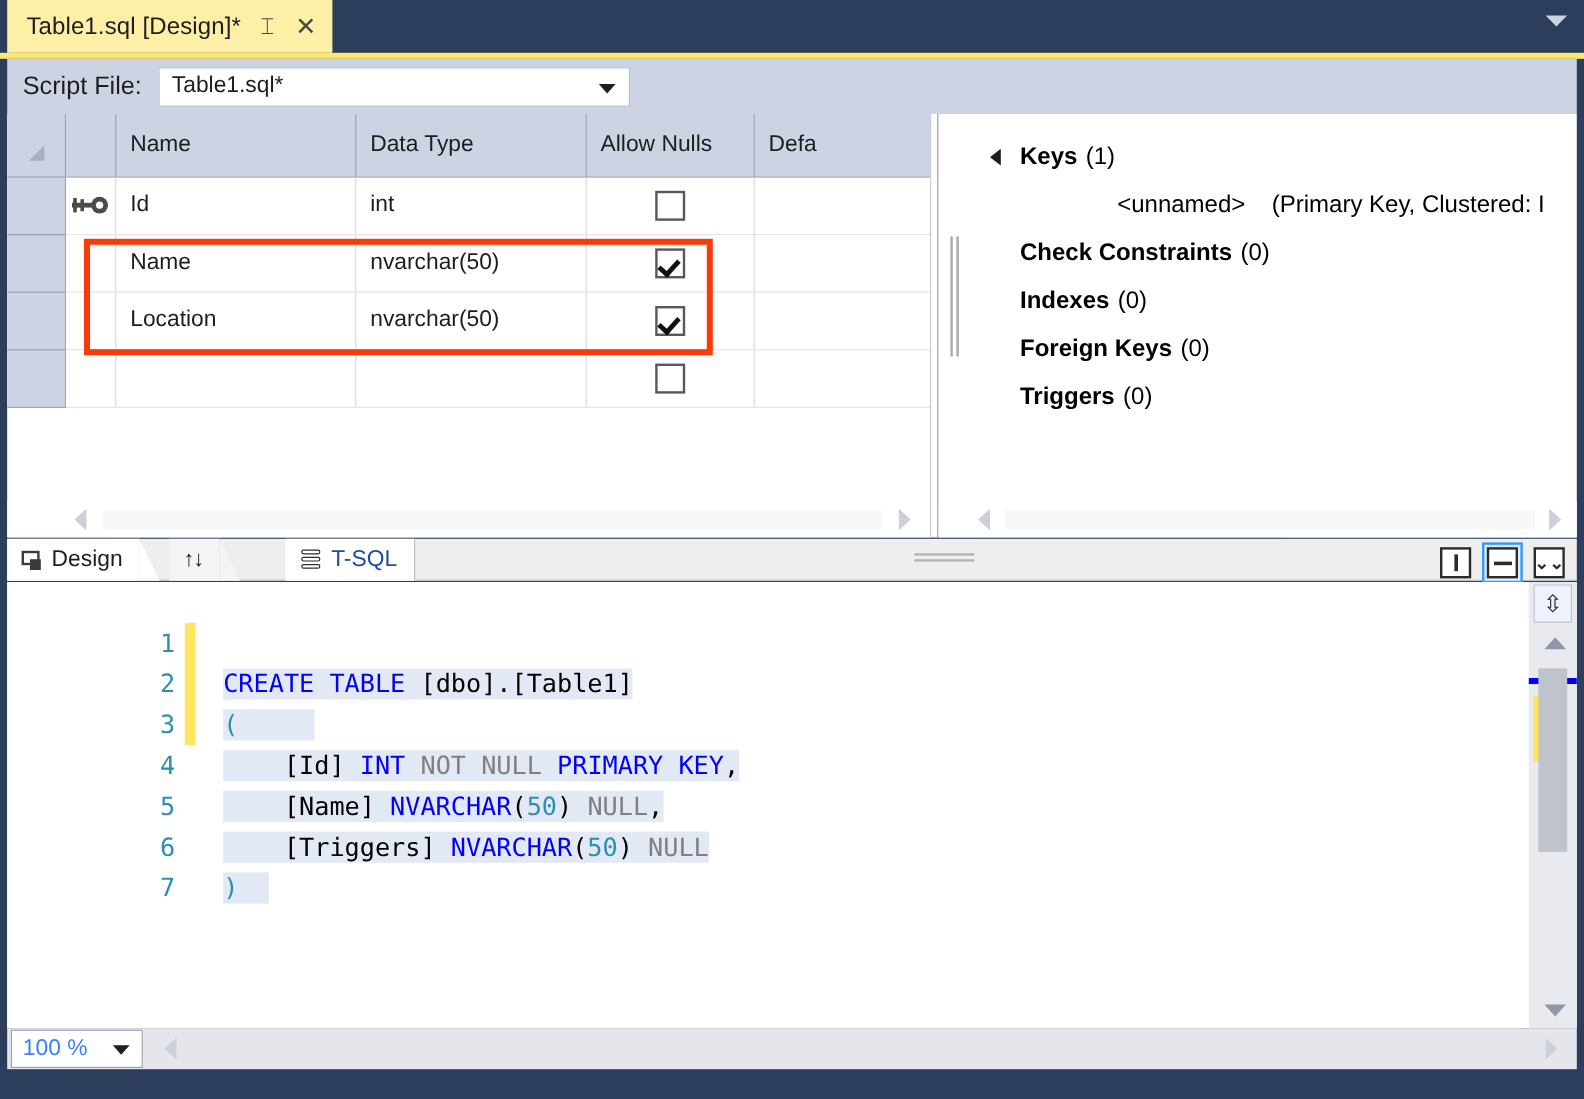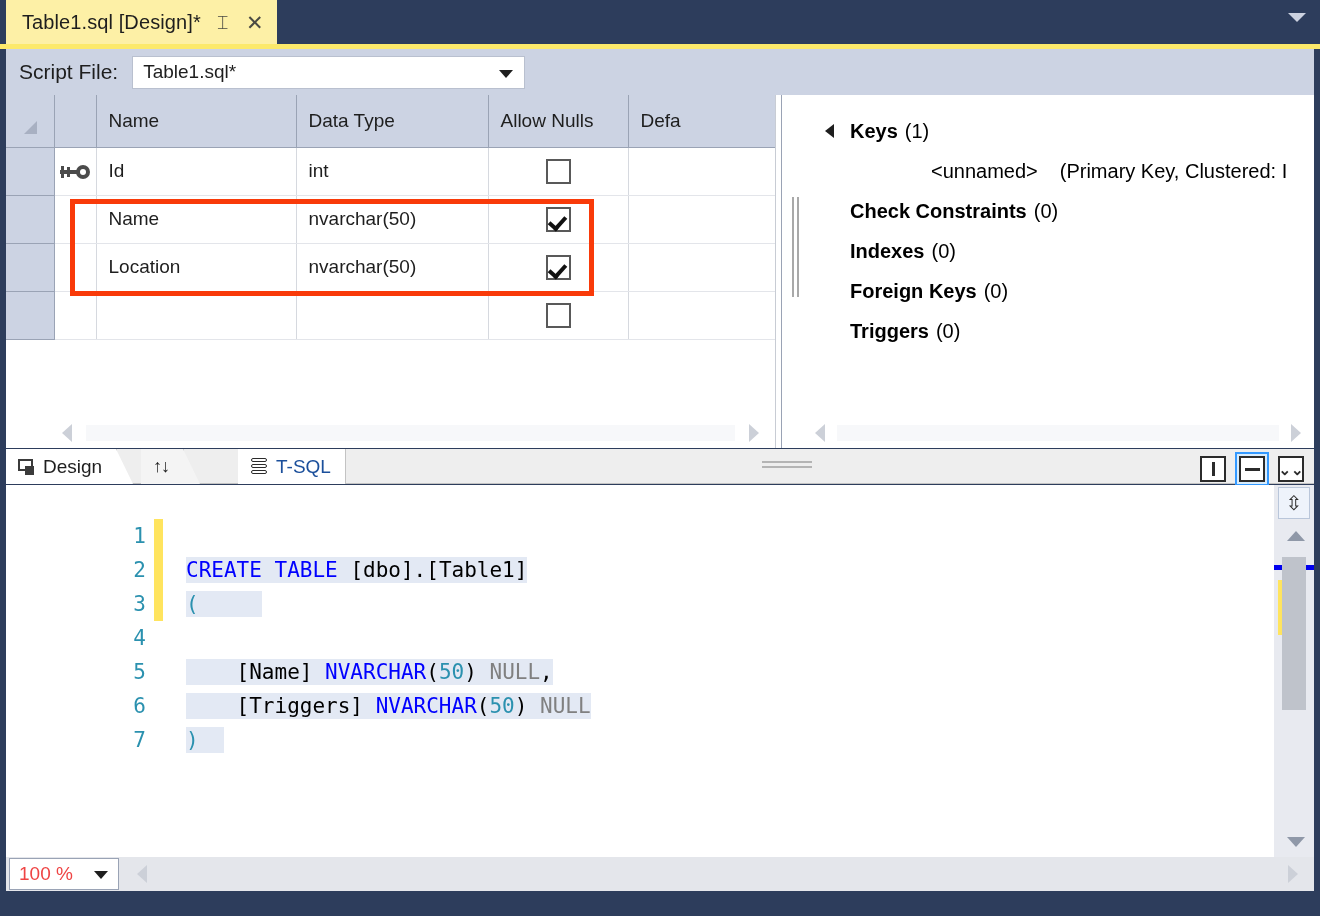--- a/index.html
+++ b/index.html
@@ -392,21 +392,21 @@
   
   .statusbar {
     position: absolute; left: 6px; top: 857px; width: 1308px; height: 34px;
     background: #e4e6eb; display: flex; align-items: center;
   }
   .zoom-combo {
     position: relative; width: 110px; height: 32px; margin-left: 3px;
     background: #ffffff; border: 1px solid #9aa3b5;
     display: flex; align-items: center; padding-left: 9px; cursor: pointer;
   }
-  .zoom-value { font-size: 19px; color: #ef4444; }
+  .zoom-value { font-size: 19px; color: #3b82f6; }
   .zoom-caret {
     position: absolute; right: 10px; top: 12px;
     width: 0; height: 0;
     border-left: 7px solid transparent; border-right: 7px solid transparent;
     border-top: 8px solid #1e1e1e;
   }
   .status-arr-l {
     margin-left: 18px; width: 0; height: 0;
     border-top: 9px solid transparent; border-bottom: 9px solid transparent;
     border-right: 10px solid #ccd0d8; cursor: pointer;
@@ -609,20 +609,21 @@
       <div class="code-line">
         <span class="ln">1</span>
         <span class="code-text"><span class="hl"><span class="kw">CREATE</span> <span class="kw">TABLE</span> <span class="blk2">[dbo].[Table1]</span></span></span>
       </div>
       <div class="code-line">
         <span class="ln">2</span>
         <span class="code-text"><span class="hl"><span class="paren">(</span>     </span></span>
       </div>
       <div class="code-line">
         <span class="ln">3</span>
+        <span class="code-text"><span class="hl"><span class="blk2">    [Id] </span><span class="kw">INT</span> <span class="gray">NOT NULL</span> <span class="kw">PRIMARY KEY</span><span class="blk2">,</span></span></span>
       </div>
       <div class="code-line">
         <span class="ln">4</span>
         <span class="code-text"><span class="hl"><span class="blk2">    [Name] </span><span class="kw">NVARCHAR</span><span class="blk2">(</span><span class="paren">50</span><span class="blk2">) </span><span class="gray">NULL</span><span class="blk2">,</span></span></span>
       </div>
       <div class="code-line">
         <span class="ln">5</span>
         <span class="code-text"><span class="hl"><span class="blk2">    [Triggers] </span><span class="kw">NVARCHAR</span><span class="blk2">(</span><span class="paren">50</span><span class="blk2">) </span><span class="gray">NULL</span></span></span>
       </div>
       <div class="code-line">

